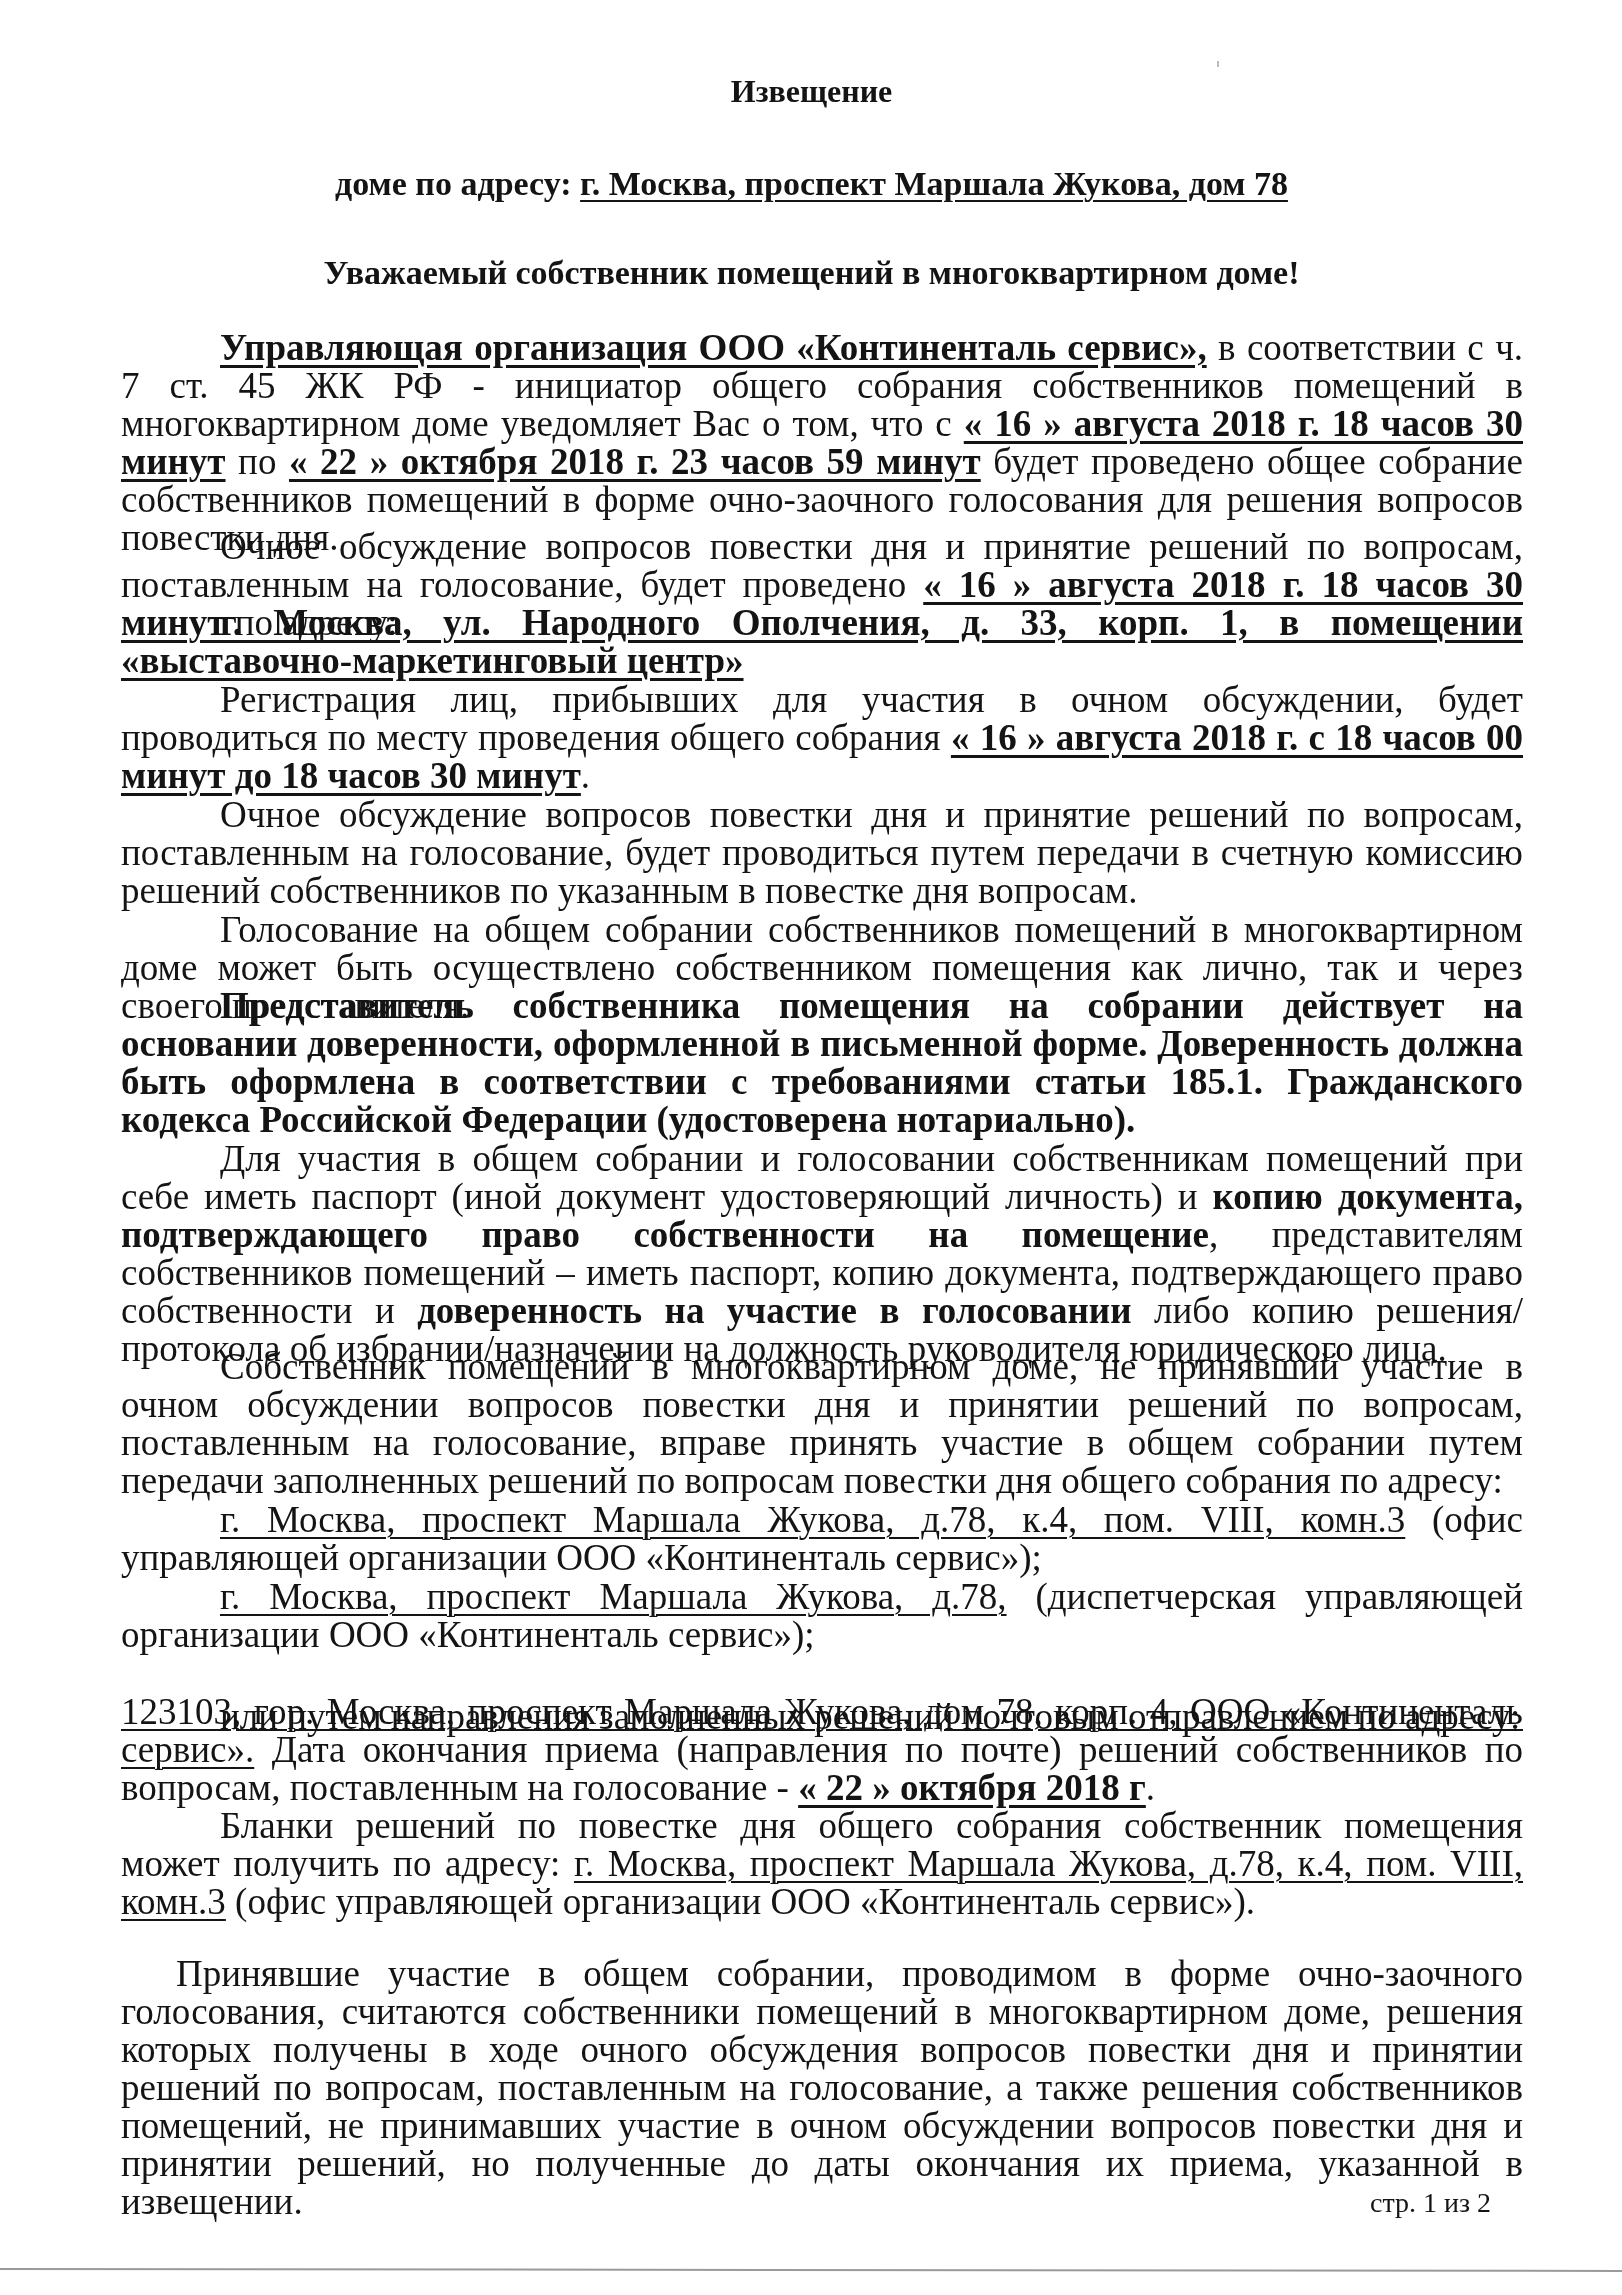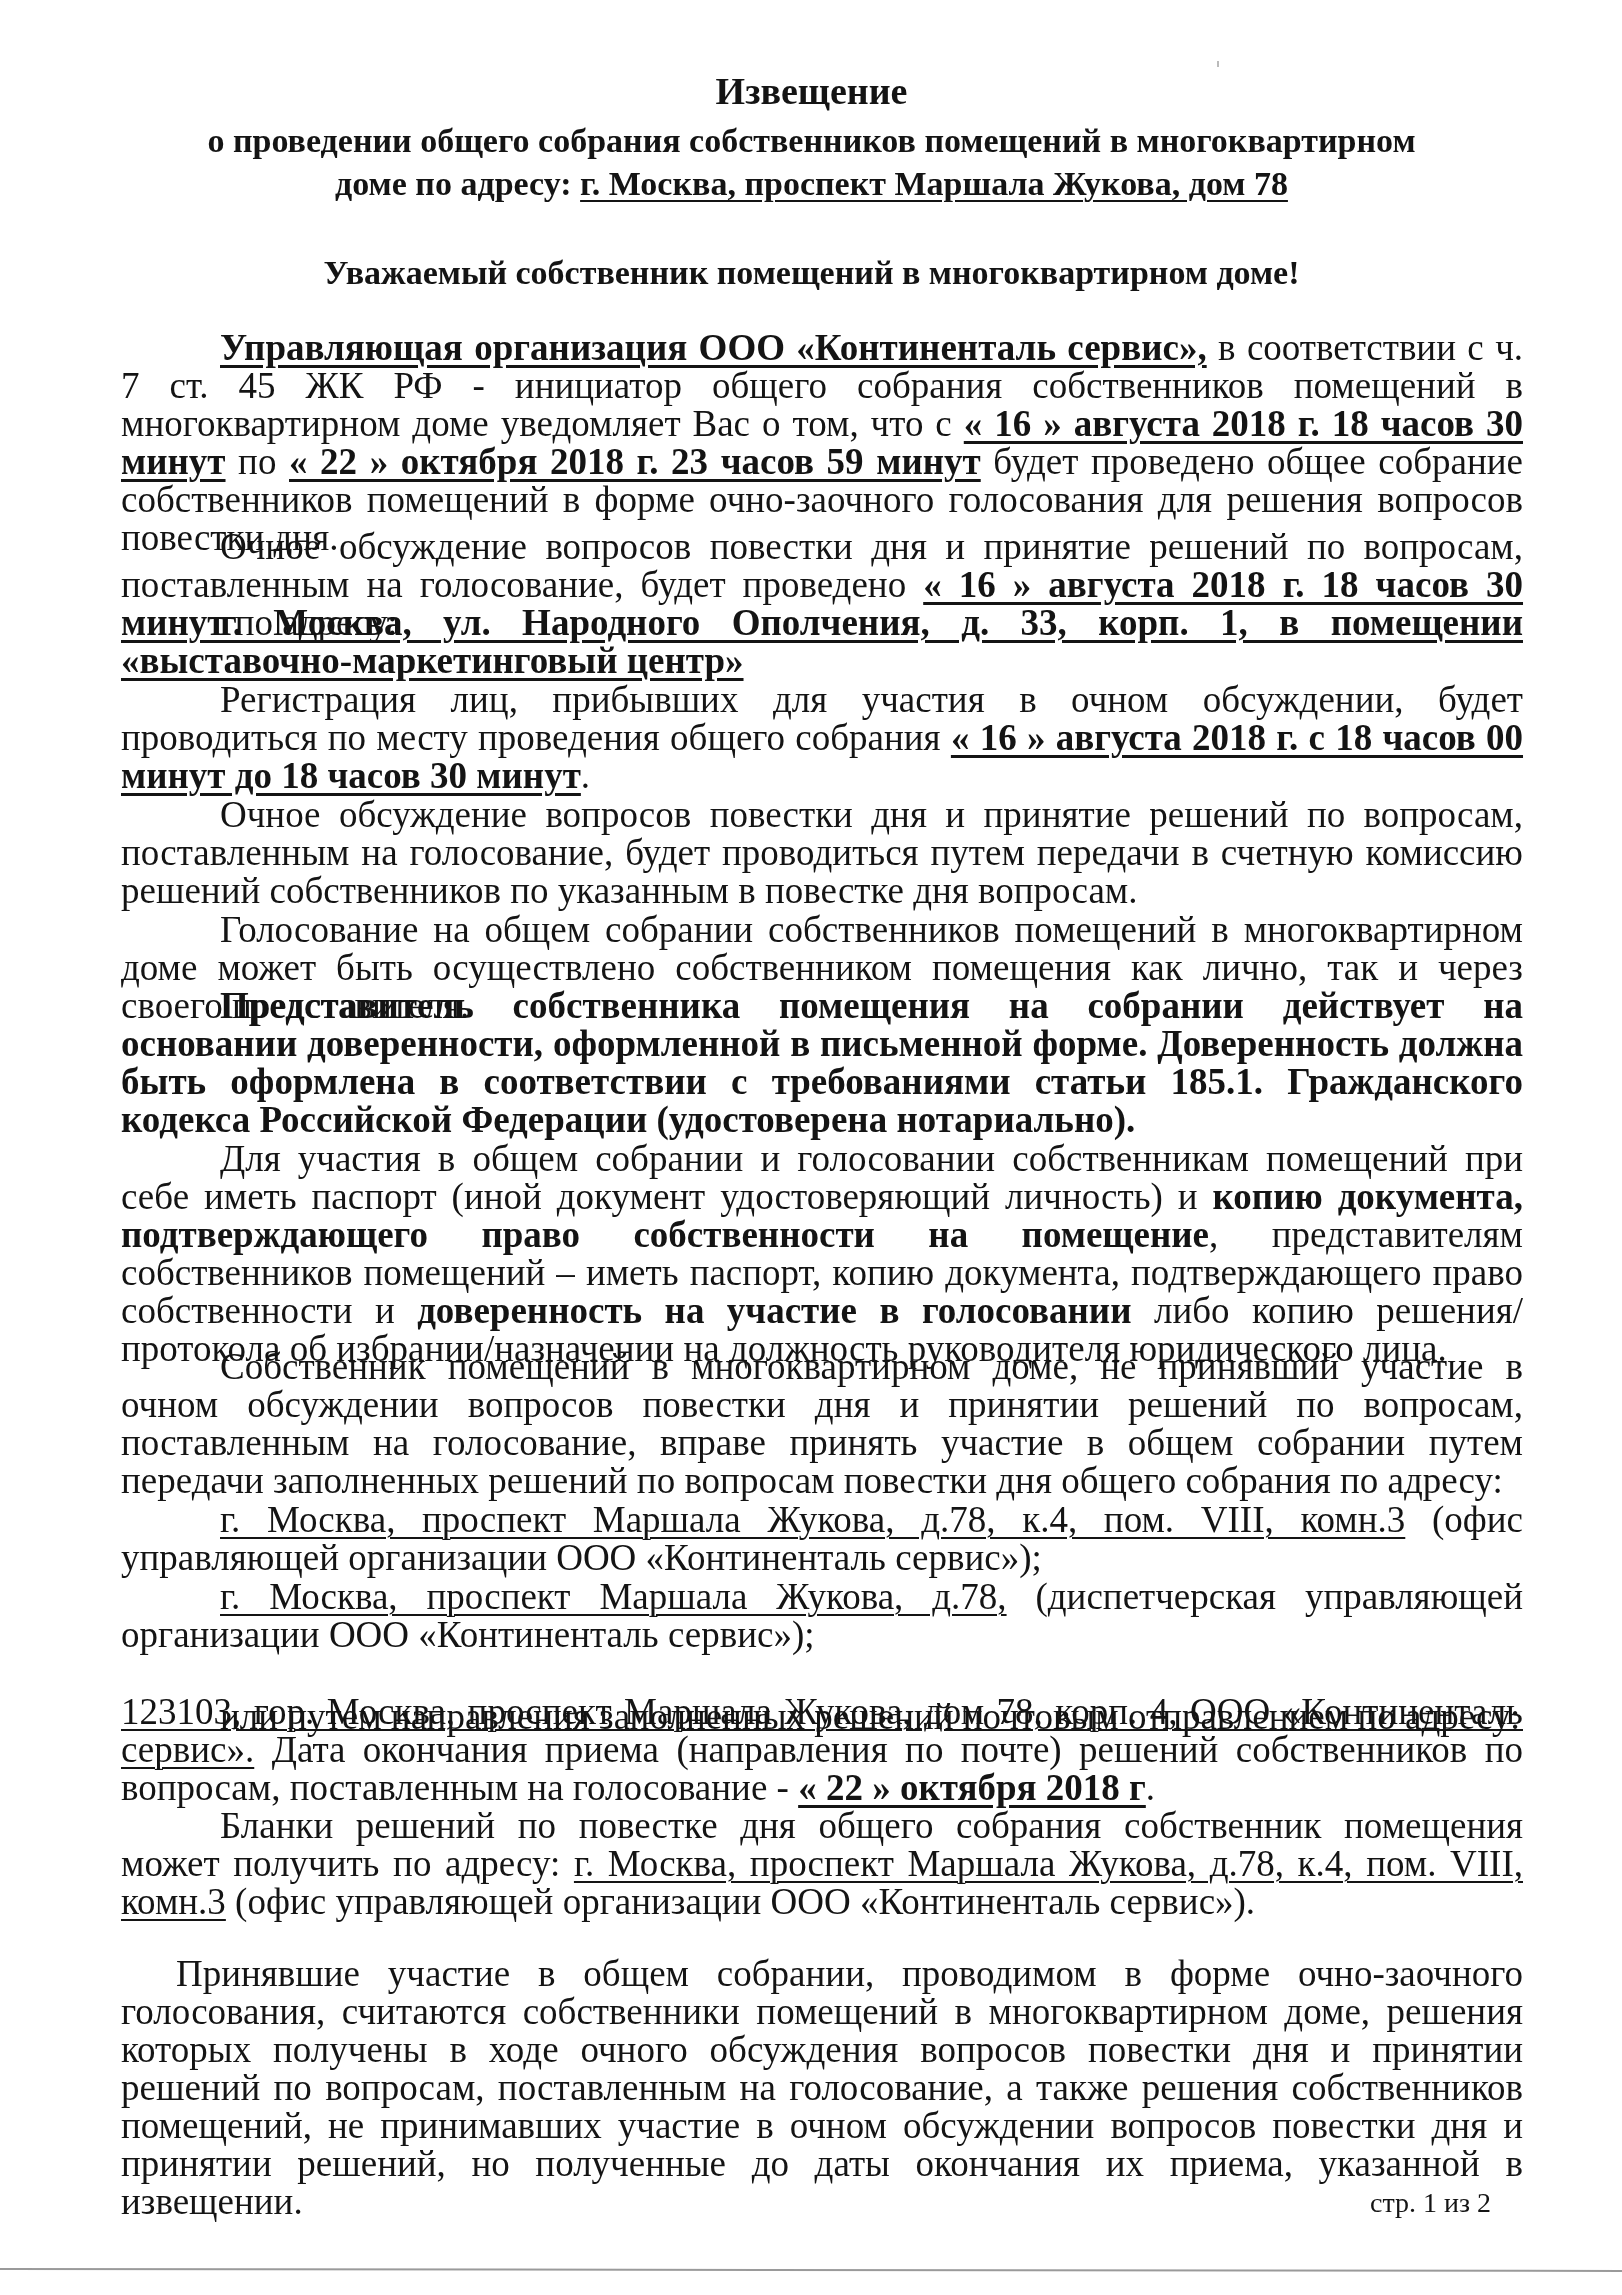--- a/index.html
+++ b/index.html
@@ -1,39 +1,38 @@
 <!DOCTYPE html>
 <html style="font-size:12.2px"><head>
 <meta charset="utf-8">
 <style>
   html, body { margin: 0; padding: 0; background: #ffffff; }
   body { width: 1623px; height: 2295px; position: relative; overflow: hidden;
          font-family: "Liberation Serif", "DejaVu Serif", serif; color: #141414; }
   .page { position: absolute; left: 0; top: 0; width: 1623px; height: 2295px; }
   .hdr { position: absolute; left: 0; width: 1623px; text-align: center; font-weight: bold;
          font-size: 34px; line-height: 43px; white-space: nowrap; }
-  .hdr.title { font-size: 38px; }
+  .hdr.title { font-size: 32px; }
   .para { position: absolute; left: 121px; width: 1402px; font-size: 37px; line-height: 38px;
           text-align: justify; text-align-last: left; }
   .para.indent { text-indent: 99px; }
   .b { font-weight: bold; }
   .u { text-decoration: underline; text-decoration-thickness: 2.3px; text-underline-offset: 4.6px; }
   .ub { font-weight: bold; text-decoration: underline; text-decoration-thickness: 3.1px; text-underline-offset: 4.6px; }
   .pagenum { position: absolute; left: 1370px; top: 2187px; font-size: 28px; white-space: nowrap; }
   .scanline { position: absolute; left: 0; top: 2268px; width: 1623px; height: 1.5px; background: #9a9a9a;
               transform: rotate(0.07deg); transform-origin: left center; }
   .speck { position: absolute; width: 1.5px; height: 6.1px; background: #bbb; }
 </style>
 </head>
 <body>
 
 <div class="page">
 
   <div class="hdr title" style="top:70px;">Извещение</div>
-  <div class="hdr" style="top:119px;">о проведении общего собрания собственников помещений в многоквартирном</div>
   <div class="hdr" style="top:162px;">
     <span>доме по адресу: </span><span class="u">г. Москва, проспект Маршала Жукова,  дом 78</span>
   </div>
   <div class="hdr" style="top:251px;">Уважаемый собственник помещений в многоквартирном доме!</div>
 
   <div class="para indent" style="top:329px;">
     <span class="ub">Управляющая организация ООО «Континенталь сервис»,</span><span> в соответствии с ч. 7 ст. 45 ЖК РФ -  инициатор общего собрания собственников помещений в многоквартирном доме уведомляет Вас о том, что с </span><span class="ub">«  16  » августа 2018 г. 18 часов 30 минут</span><span> по </span><span class="ub">«  22  » октября 2018 г. 23 часов 59 минут</span><span> будет проведено общее собрание собственников помещений в форме очно-заочного голосования для решения вопросов повестки дня.</span>
   </div>
 
   <div class="para indent" style="top:528px;">

